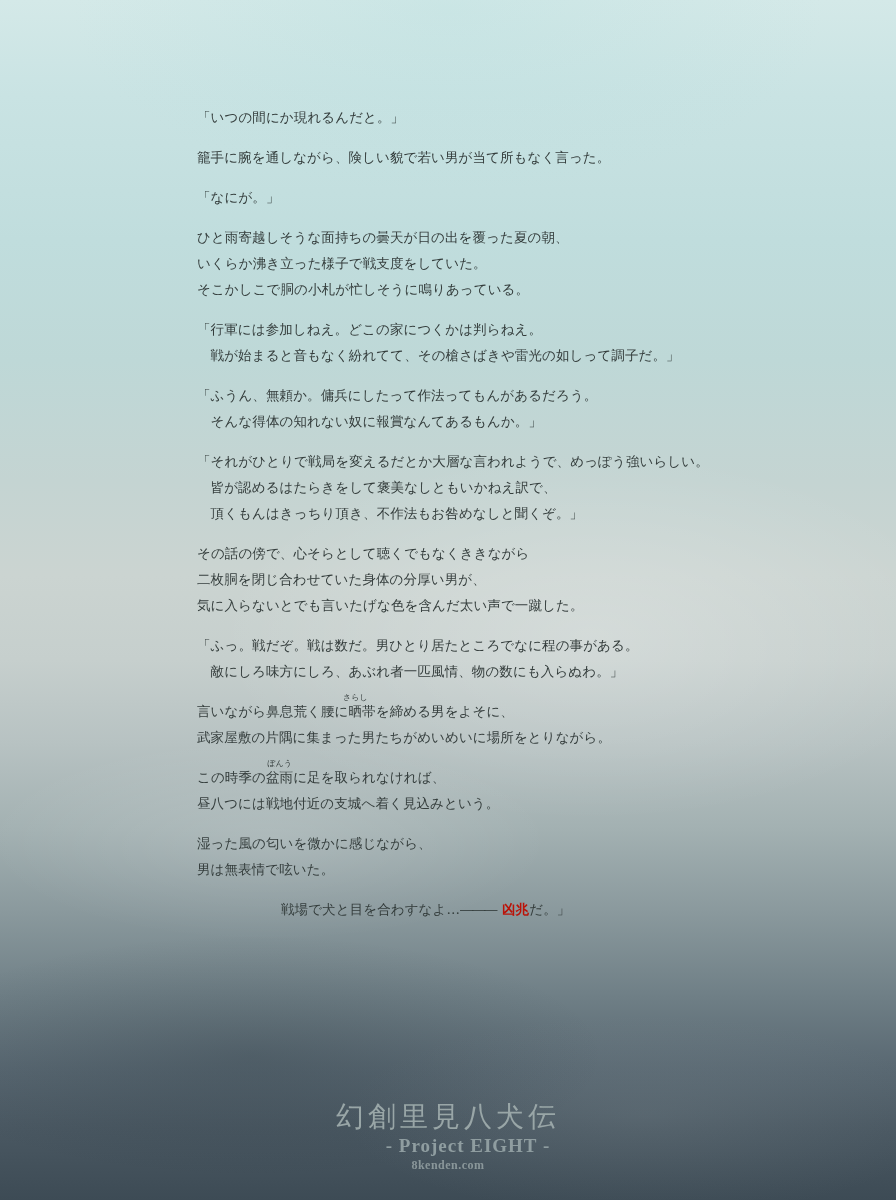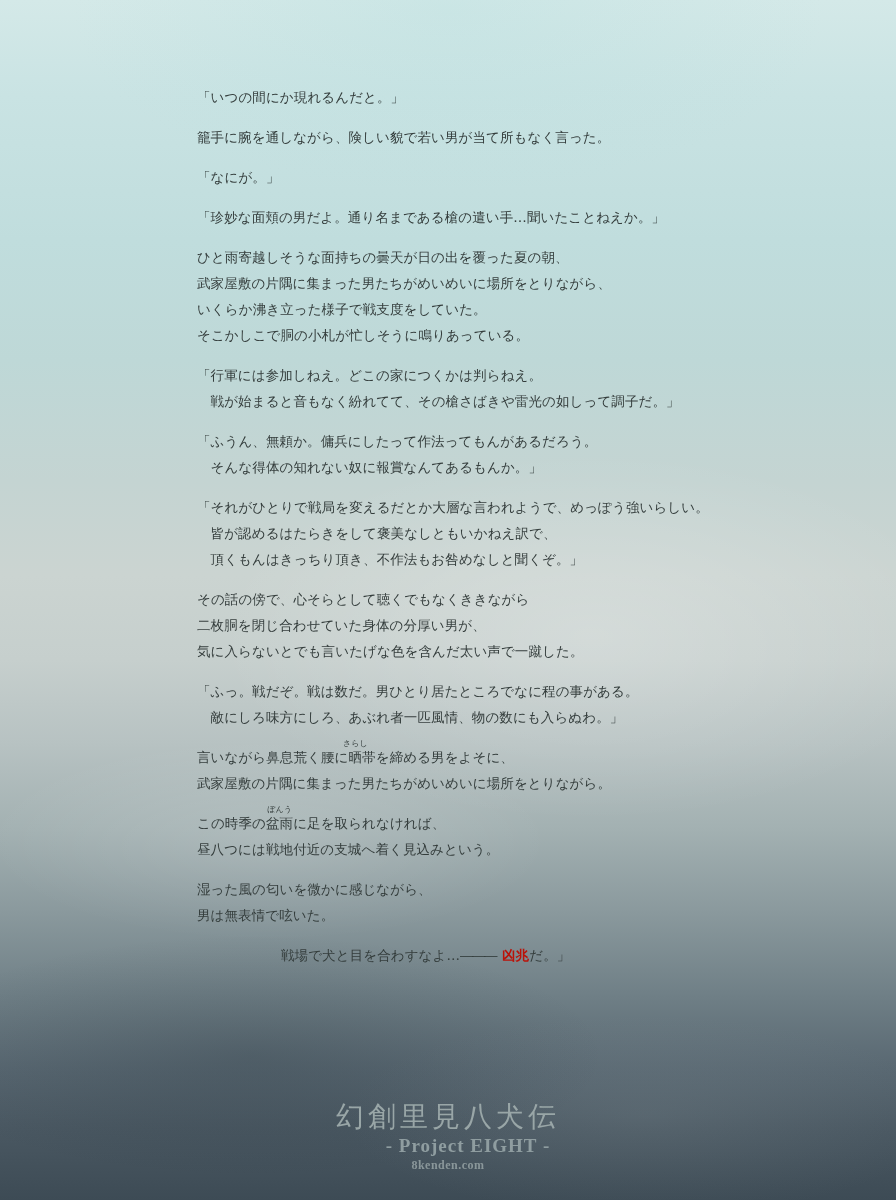--- a/index.html
+++ b/index.html
@@ -25,21 +25,21 @@
         #c6cfcd 55%,
         #b7c2c2 62%,
         #a3b1b2 69%,
         #8a999d 76%,
         #6f7f86 83%,
         #596872 89%,
         #4a5862 94%,
         #3d4b55 100%);
   }
   .story{
-    position:absolute;left:197px;top:84px;width:600px;
+    position:absolute;left:197px;top:104px;width:600px;
     color:var(--ink,#343d3c);
     font-size:13.5px;line-height:26px;letter-spacing:0.1px;
   }
   .para{margin:0 0 14px 0;}
   .line{display:block;white-space:nowrap;}
   .para.final{padding-left:84px;margin-top:12px;}
   ruby{position:relative;ruby-align:center;}
   rt{
     position:absolute;top:-9px;left:50%;transform:translateX(-50%);
     font-size:8px;line-height:8px;letter-spacing:0;white-space:nowrap;
@@ -76,25 +76,21 @@
       <p class="para">
         <span class="line"><span>「いつの間にか現れるんだと。」</span></span>
       </p>
       <p class="para">
         <span class="line"><span>籠手に腕を通しながら、険しい貌で若い男が当て所もなく言った。</span></span>
       </p>
       <p class="para">
         <span class="line"><span>「なにが。」</span></span>
       </p>
       <p class="para">
-        <span class="line"><span>「珍妙な面頬の男だよ。通り名まである槍の遣い手…聞いたことねえか。」</span></span>
-      </p>
-      <p class="para">
         <span class="line"><span>ひと雨寄越しそうな面持ちの曇天が日の出を覆った夏の朝、</span></span>
-        <span class="line"><span>武家屋敷の片隅に集まった男たちがめいめいに場所をとりながら、</span></span>
         <span class="line"><span>いくらか沸き立った様子で戦支度をしていた。</span></span>
         <span class="line"><span>そこかしこで胴の小札が忙しそうに鳴りあっている。</span></span>
       </p>
       <p class="para">
         <span class="line"><span>「行軍には参加しねえ。どこの家につくかは判らねえ。</span></span>
         <span class="line"><span>　戦が始まると音もなく紛れてて、その槍さばきや雷光の如しって調子だ。」</span></span>
       </p>
       <p class="para">
         <span class="line"><span>「ふうん、無頼か。傭兵にしたって作法ってもんがあるだろう。</span></span>
         <span class="line"><span>　そんな得体の知れない奴に報賞なんてあるもんか。」</span></span>

